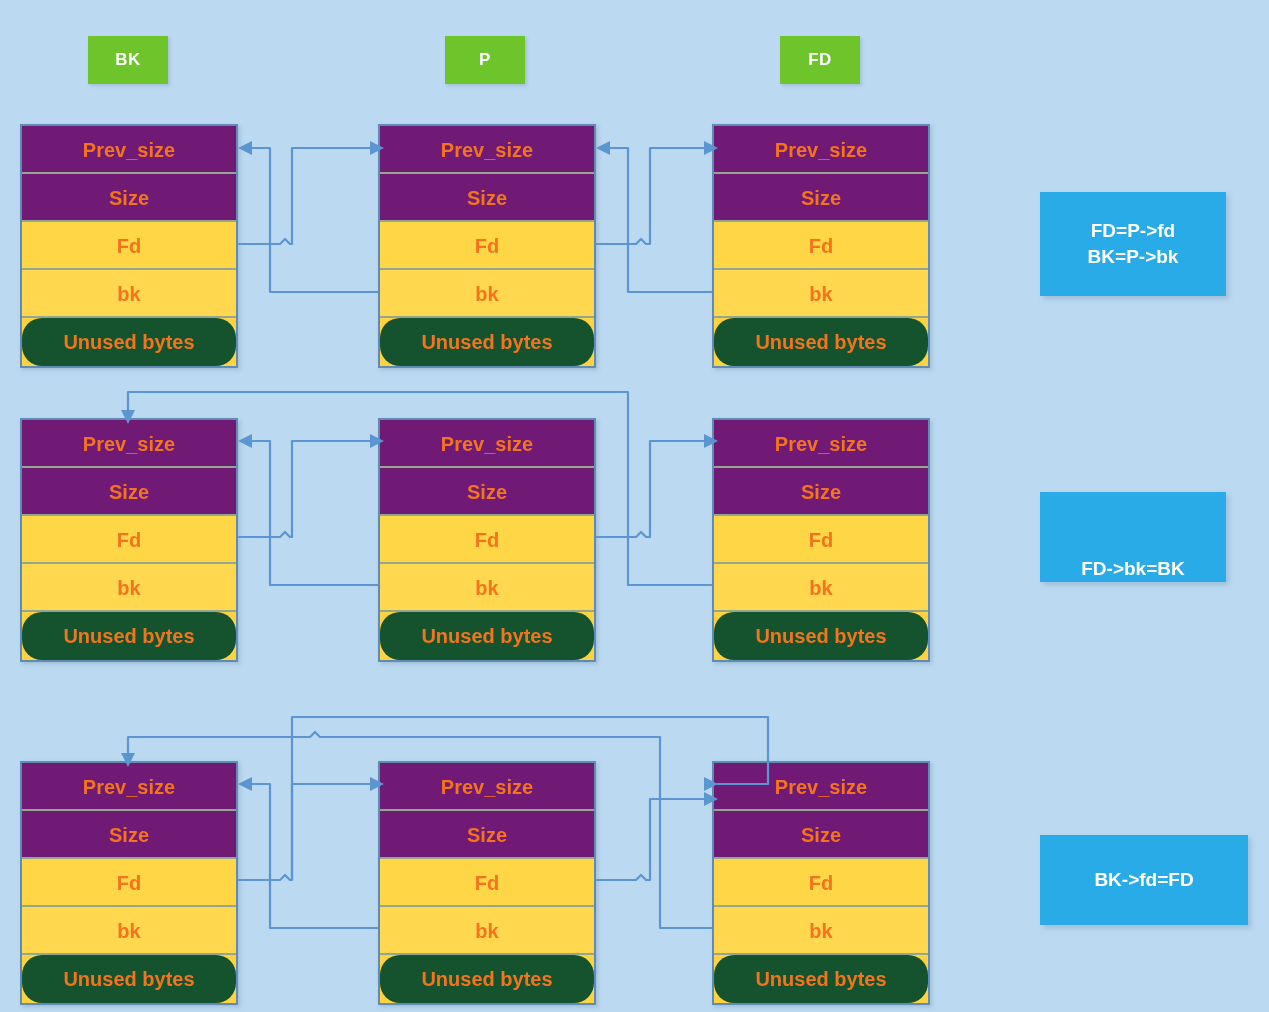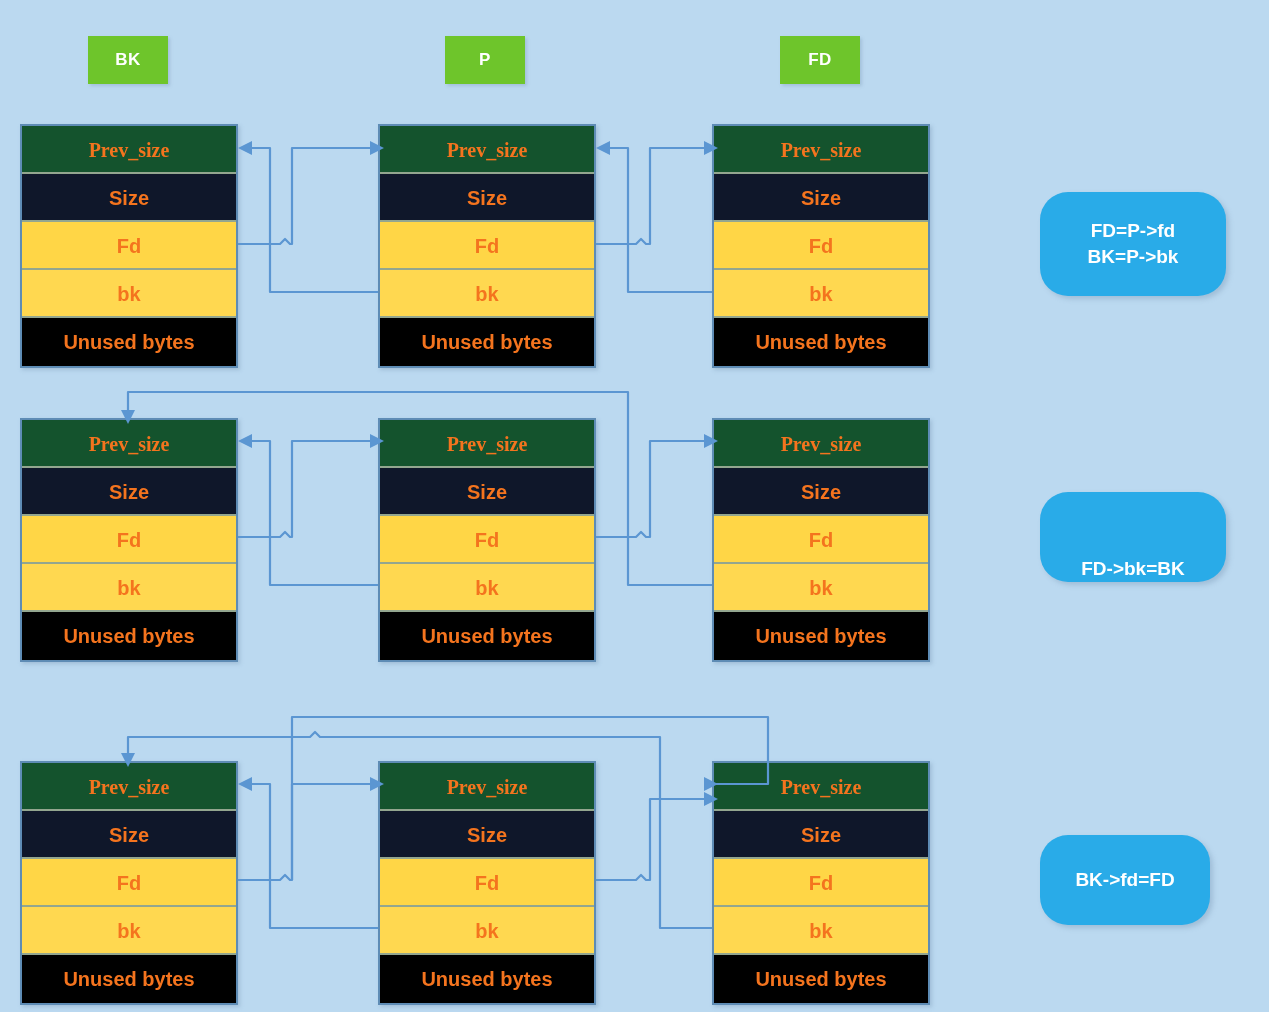--- a/index.html
+++ b/index.html
@@ -39,38 +39,37 @@
     text-align:center;
     color:#F4741E;
     font-weight:bold;
     font-size:20px;
     background:#FFD646;
     border-bottom:2px solid #93A68F;
     box-sizing:border-box;
     white-space:nowrap;
   }
   .cell:last-child{border-bottom:none;}
-  .cell.c0{background:#14532d;font-family:Liberation Serif, serif;}
-  .cell.c1{background:#0f172a;}
+  .cell.c0{background:#701a75;}
+  .cell.c1{background:#701a75;}
   .cell.c2{background:#FFD646;}
   .cell.c3{background:#FFD850;}
-  .cell.c4{background:#000000;}
+  .cell.c4{background:#14532d;border-radius:20px;}
 
   
   .note{
     position:absolute;
     background:#29ABE8;
     color:#ffffff;
     font-weight:bold;
     font-size:19px;
     display:flex;flex-direction:column;
     align-items:center;justify-content:center;
     box-shadow:3px 3px 5px rgba(120,150,180,.40);
     line-height:1.35;
-    border-radius:28px;
   }
 
   
   #wires{position:absolute;left:0;top:0;width:1269px;height:1012px;pointer-events:none;}
   #wires path, #wires polyline{
     fill:none;stroke:#5B96D2;stroke-width:2.2;
     stroke-linejoin:round;stroke-linecap:butt;
   }
   .arrowfill{fill:#5B96D2;stroke:none;}
 </style>
@@ -154,21 +153,21 @@
     <div class="cell c3">bk</div>
     <div class="cell c4">Unused bytes</div>
   </div>
   <div class="chunk" style="left:712px;top:749px;">
     <div class="cell c0">Prev_size</div>
     <div class="cell c1">Size</div>
     <div class="cell c2">Fd</div>
     <div class="cell c3">bk</div>
     <div class="cell c4">Unused bytes</div>
   </div>
-  <div class="note" style="left:1040px;top:823px;width:170px;height:90px;">
+  <div class="note" style="left:1040px;top:823px;width:208px;height:90px;">
     <div>BK-&gt;fd=FD</div>
   </div>
 
   <svg id="wires" viewBox="0 0 1269 1012">
 
     <g>
       <polyline points="238,232 280,232 285,227 290,232 292,232 292,136 370,136"></polyline>
       <polygon class="arrowfill" points="370,129 384,136 370,143"></polygon>
     </g>
 

